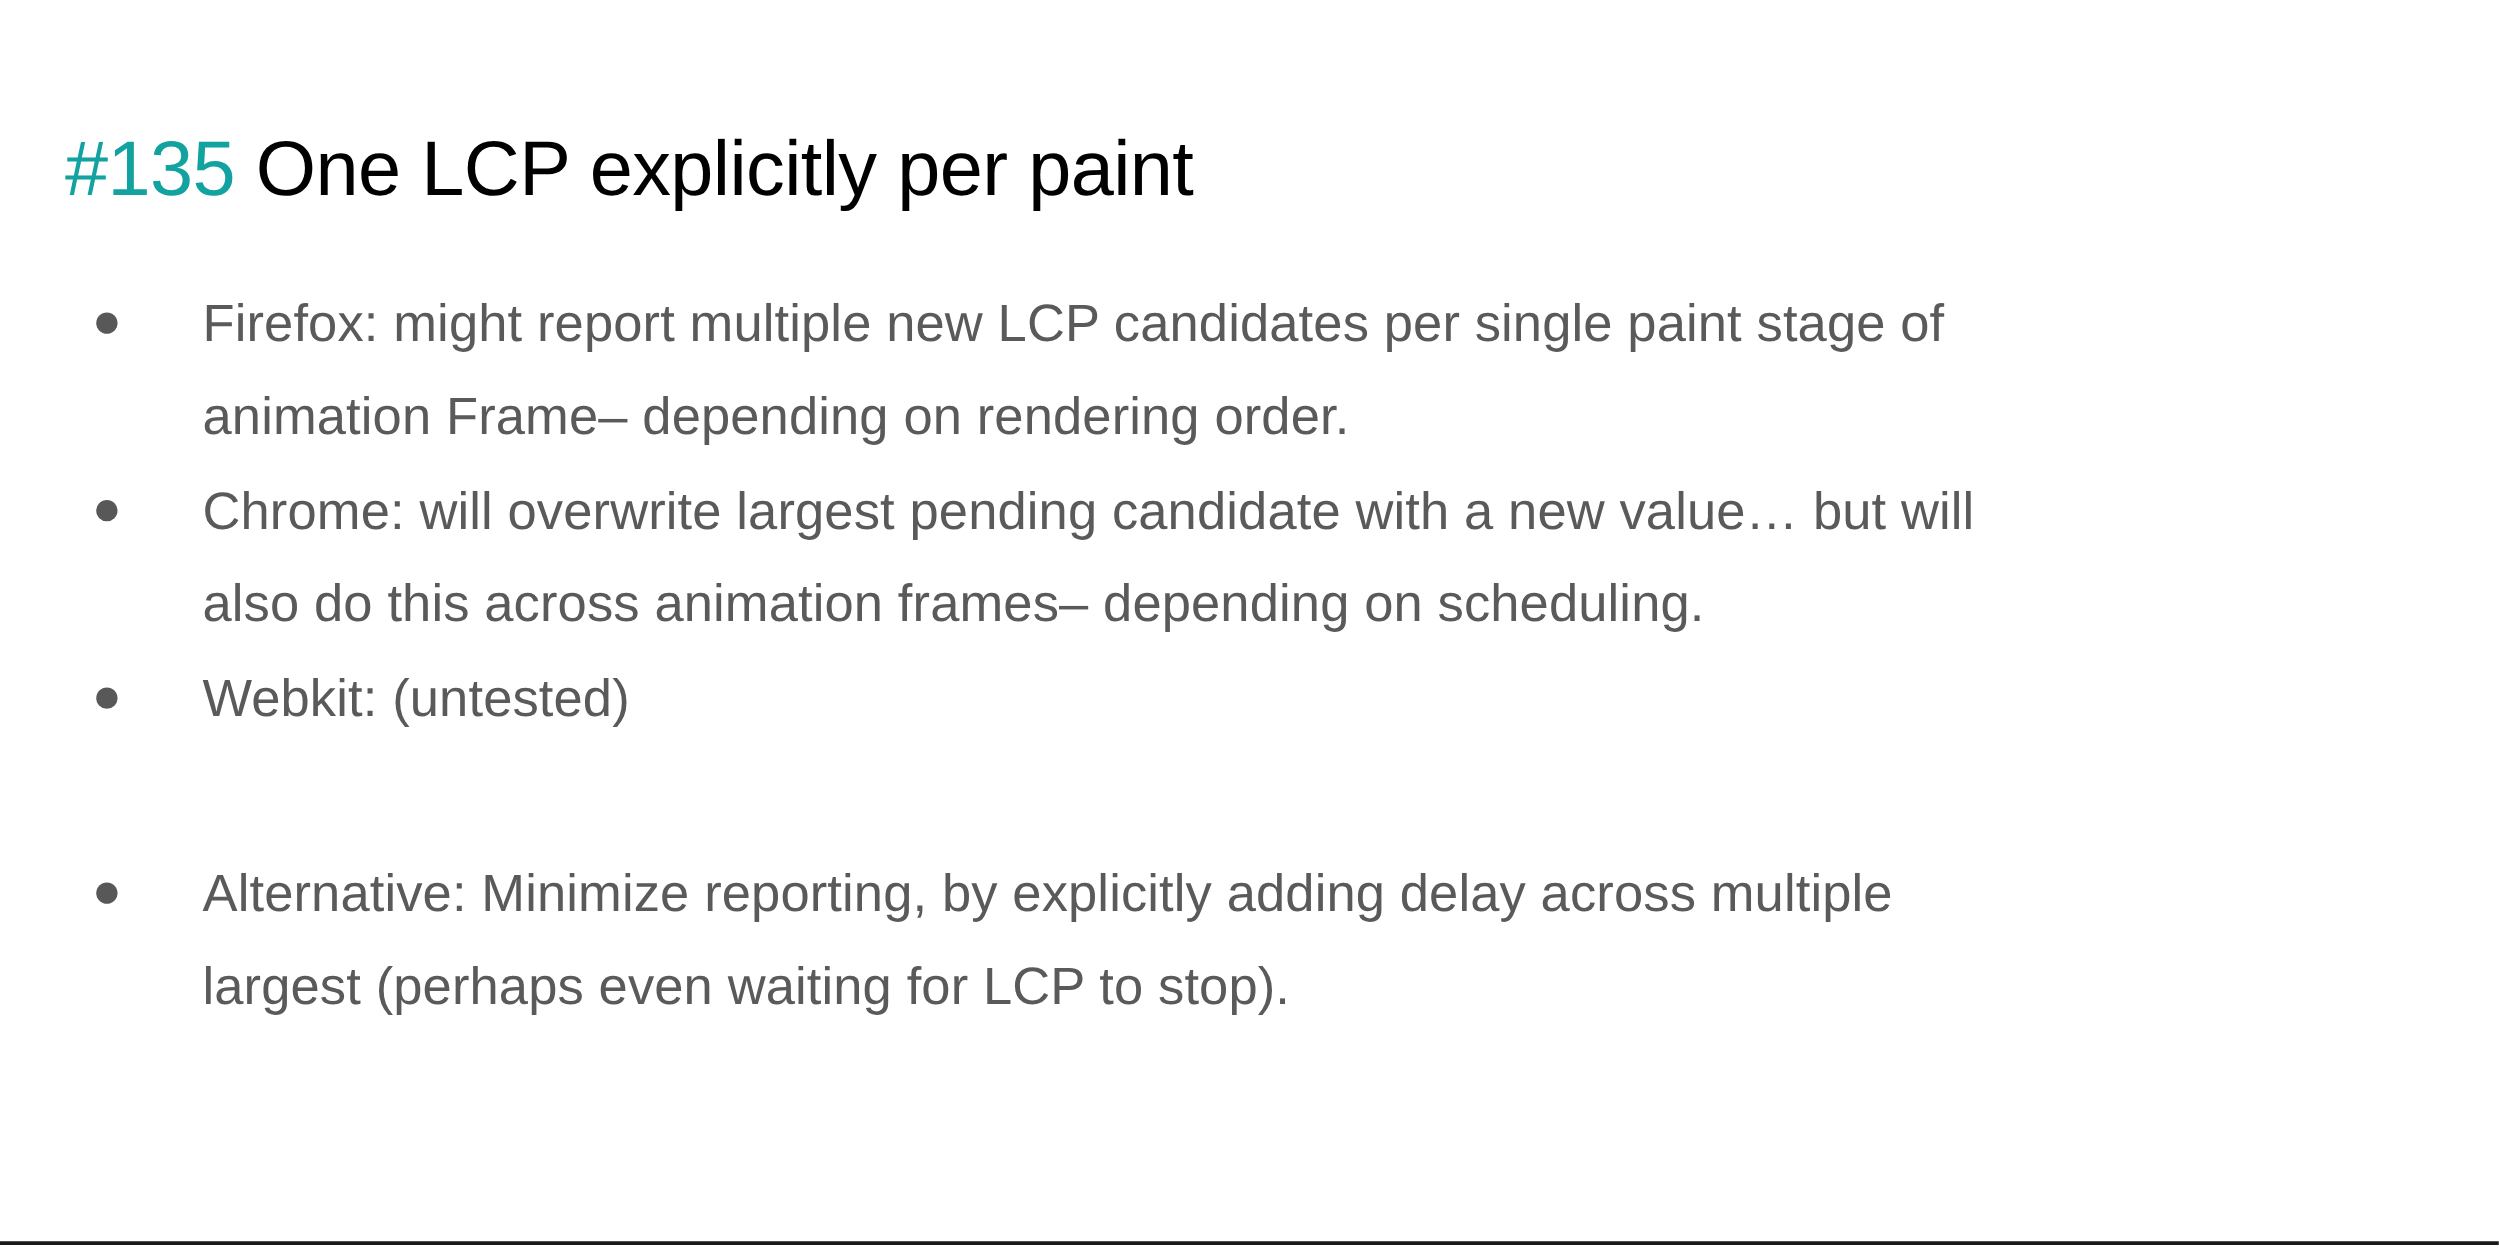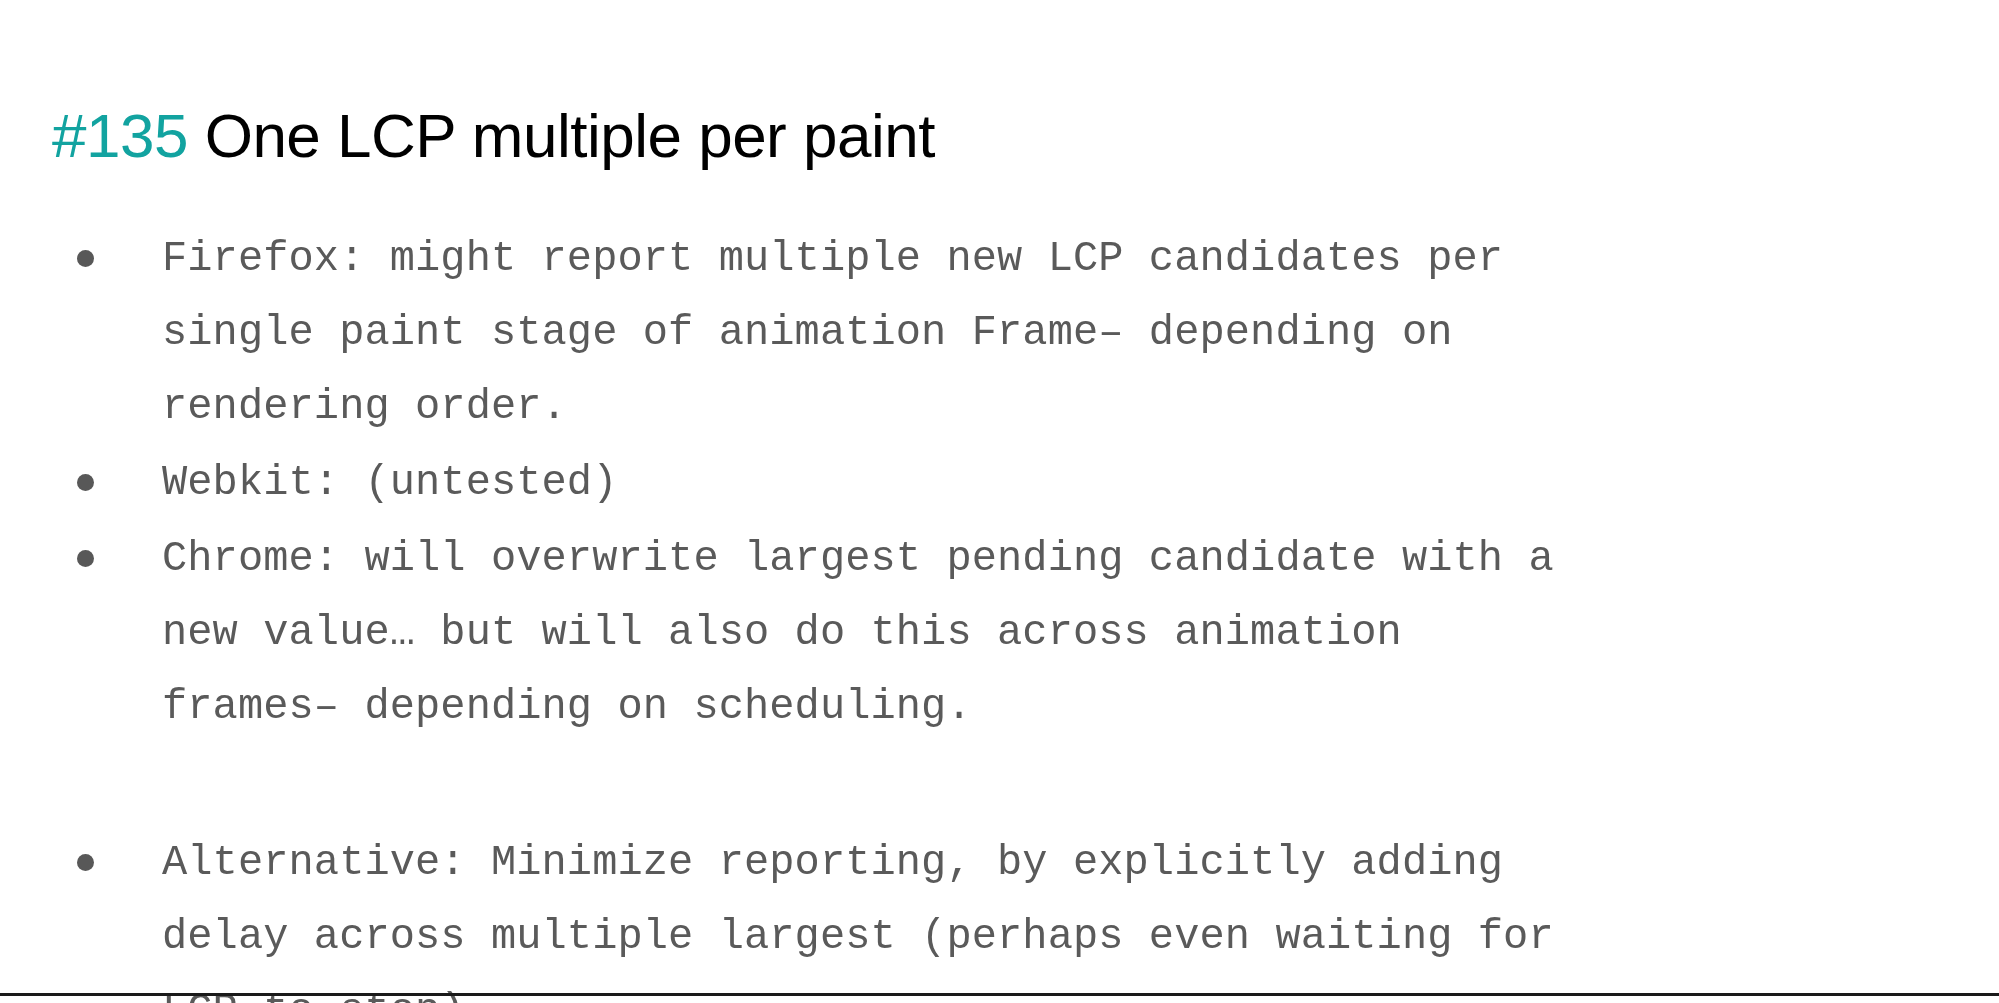--- a/index.html
+++ b/index.html
@@ -71,21 +71,20 @@
     left: 25px;
     top: 28px;
     width: 17px;
     height: 17px;
     border-radius: 50%;
     background: #585858;
   }
   .bullet-item .btext {
     display: block;
     max-width: 1440px;
-    font-family: Liberation Mono, monospace;
   }
 
   
   .bullet-spacer {
     display: block;
     height: 78px;
   }
 
   
   .bottom-rule {
@@ -96,38 +95,38 @@
     height: 3px;
     background: #1a1a1a;
   }
 </style>
 </head>
 <body>
 
 <div class="slide">
 
   <h1 class="slide-title">
-    <a class="title-link">#135</a><span class="title-rest"> One LCP multiple per paint</span>
+    <a class="title-link">#135</a><span class="title-rest"> One LCP explicitly per paint</span>
   </h1>
 
   <ul class="body-list">
 
     <li class="bullet-item">
       <span class="marker"></span>
       <span class="btext">Firefox: might report multiple new LCP candidates per single paint stage of animation Frame– depending on rendering order.</span>
     </li>
 
     <li class="bullet-item">
       <span class="marker"></span>
-      <span class="btext">Webkit: (untested)</span>
+      <span class="btext">Chrome: will overwrite largest pending candidate with a new value… but will also do this across animation frames– depending on scheduling.</span>
     </li>
 
     <li class="bullet-item">
       <span class="marker"></span>
-      <span class="btext">Chrome: will overwrite largest pending candidate with a new value… but will also do this across animation frames– depending on scheduling.</span>
+      <span class="btext">Webkit: (untested)</span>
     </li>
 
     <li class="bullet-item bullet-spacer">
 
       <span class="btext"></span>
     </li>
 
 
     <li class="bullet-item">
       <span class="marker"></span>

